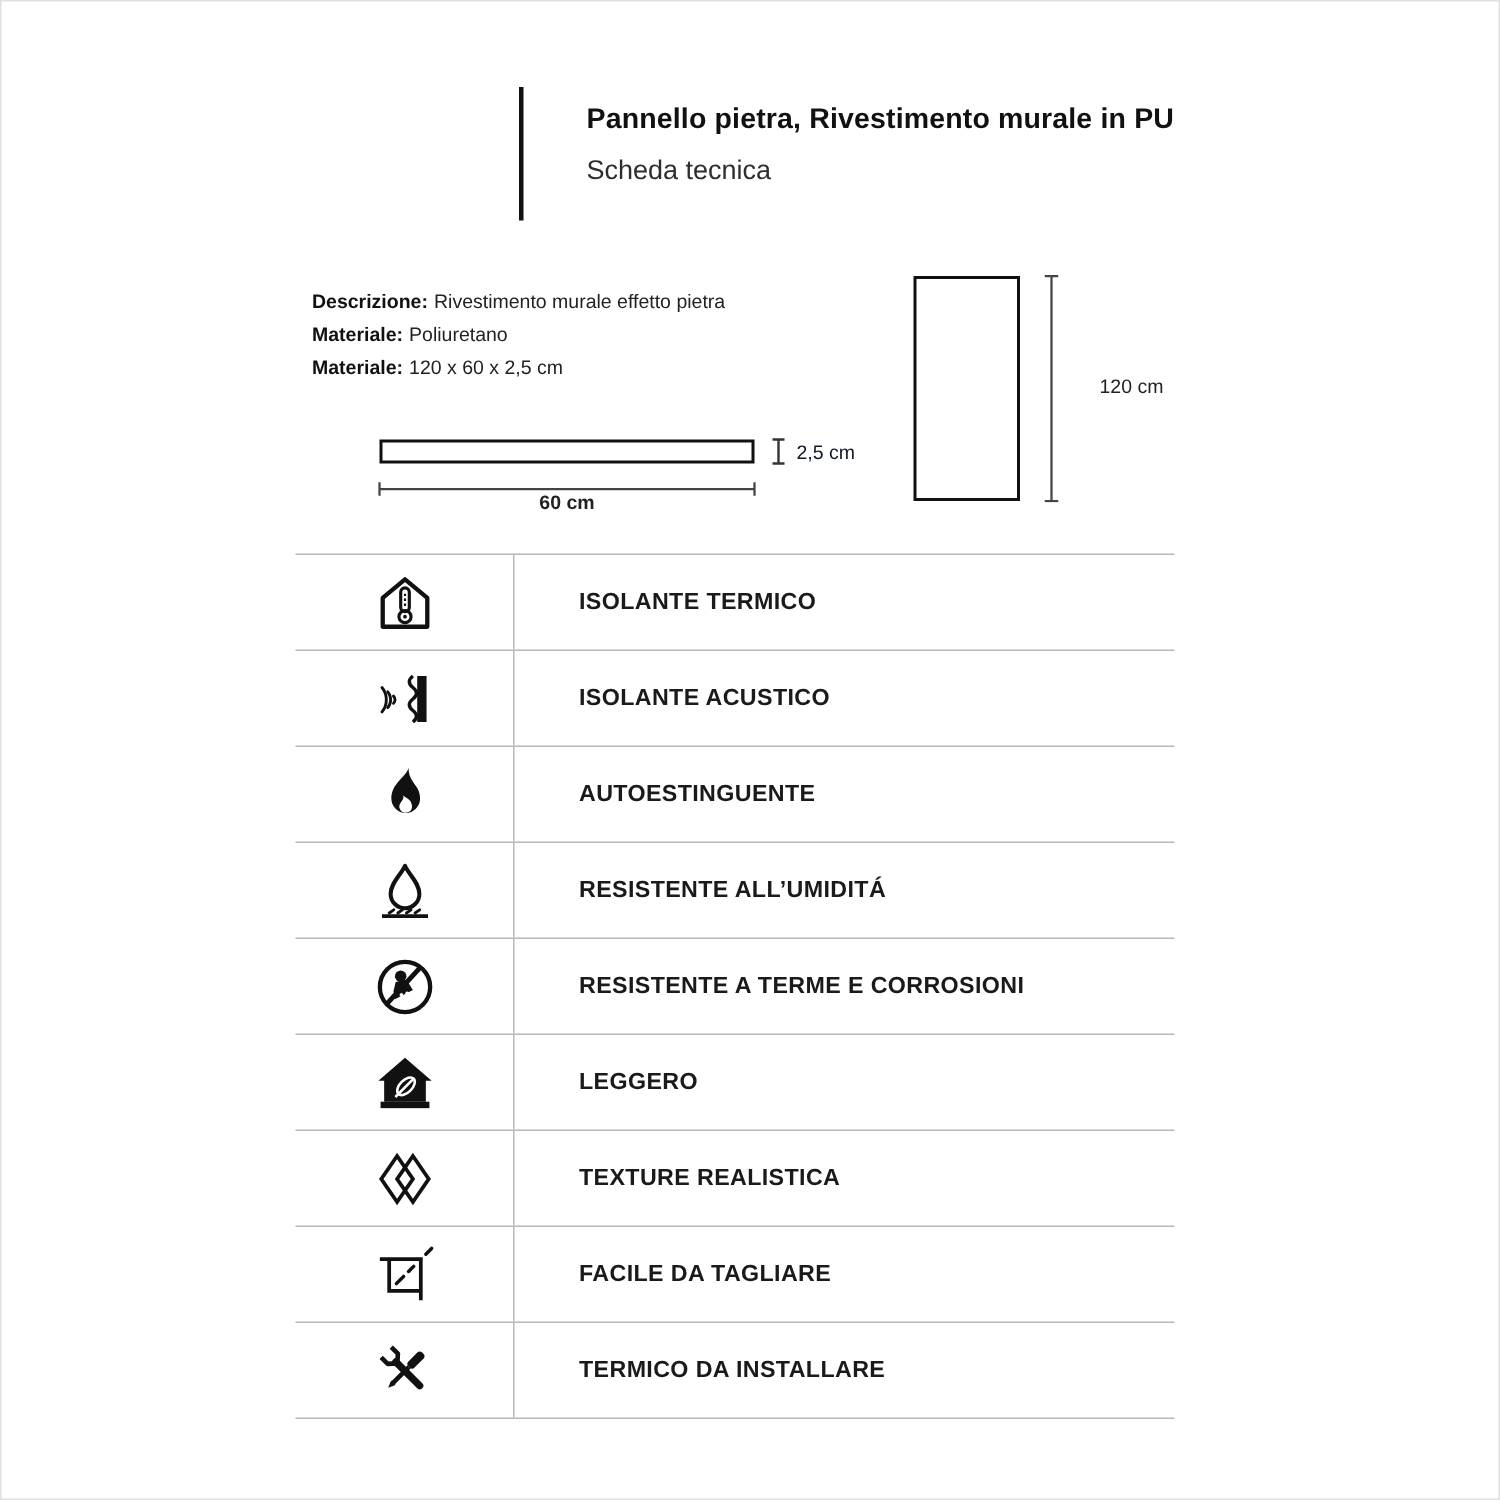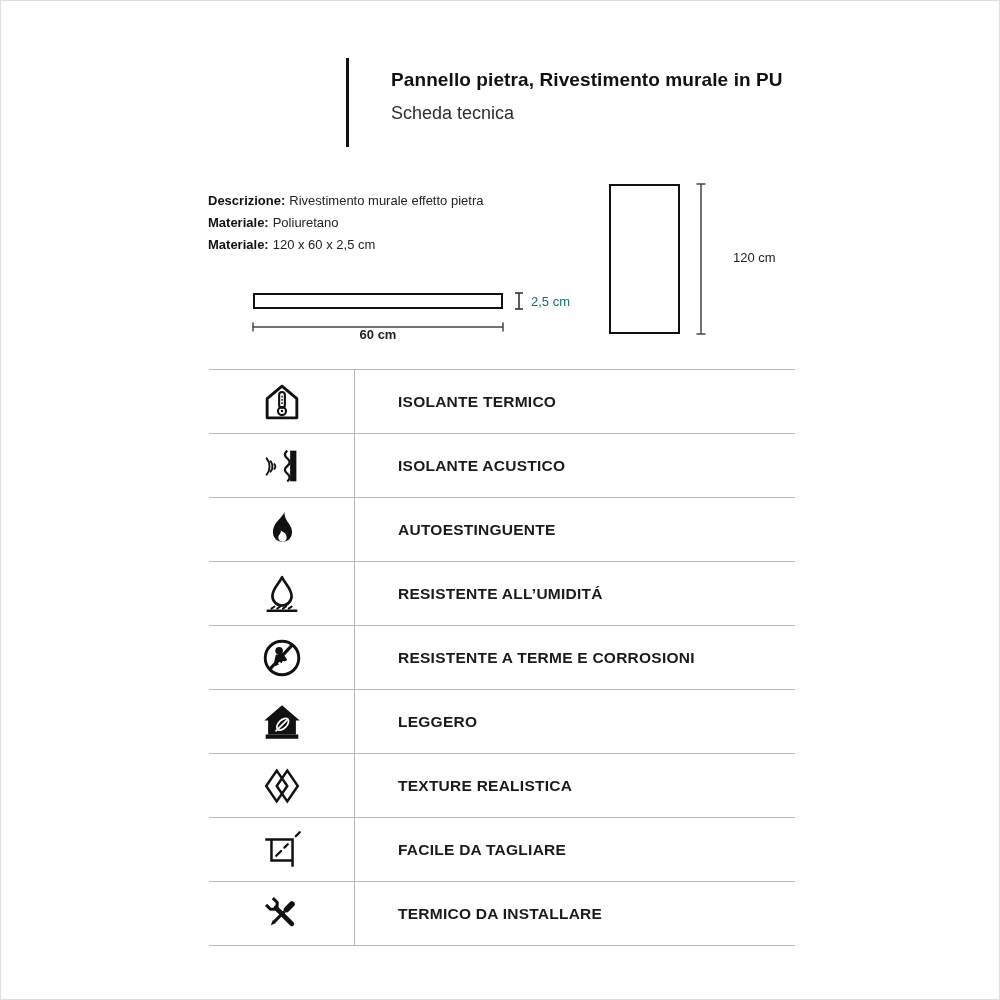--- a/index.html
+++ b/index.html
@@ -40,40 +40,40 @@
   .spec-label{font-weight:700;color:#111;margin-right:4px;}
   
   .panel-thin{
     position:absolute;left:252px;top:292px;
     width:250px;height:16px;
     border:2px solid #111;background:#fff;
   }
   .thickness-mark{position:absolute;left:511px;top:290px;}
   .thickness-label{
     position:absolute;left:530px;top:293px;
-    font-size:13px;color:#0f766e;white-space:nowrap;
+    font-size:13px;color:#0f172a;white-space:nowrap;
   }
   .width-dim{position:absolute;left:251px;top:318px;}
   .width-label{
     position:absolute;left:252px;top:326px;width:250px;
     text-align:center;font-size:13px;color:#222;font-weight:bold;
   }
   .panel-tall{
     position:absolute;left:608px;top:183px;
     width:71px;height:150px;
     border:2px solid #111;background:#fff;
   }
   .height-dim{position:absolute;left:694px;top:182px;}
   .height-label{
     position:absolute;left:712px;top:249px;
     font-size:13px;color:#222;white-space:nowrap;margin-left:20px;
   }
   
   .features-table{
-    position:absolute;left:208px;top:368px;width:586px;
+    position:absolute;left:196px;top:368px;width:586px;
     border-bottom:1.5px solid var(--line-color);
   }
   .feature-row{
     display:flex;align-items:stretch;height:64px;
     border-top:1.5px solid var(--line-color);
   }
   .feature-icon-cell{
     width:146px;flex:0 0 146px;
     display:flex;align-items:center;justify-content:center;
     border-right:1.5px solid var(--line-color);

